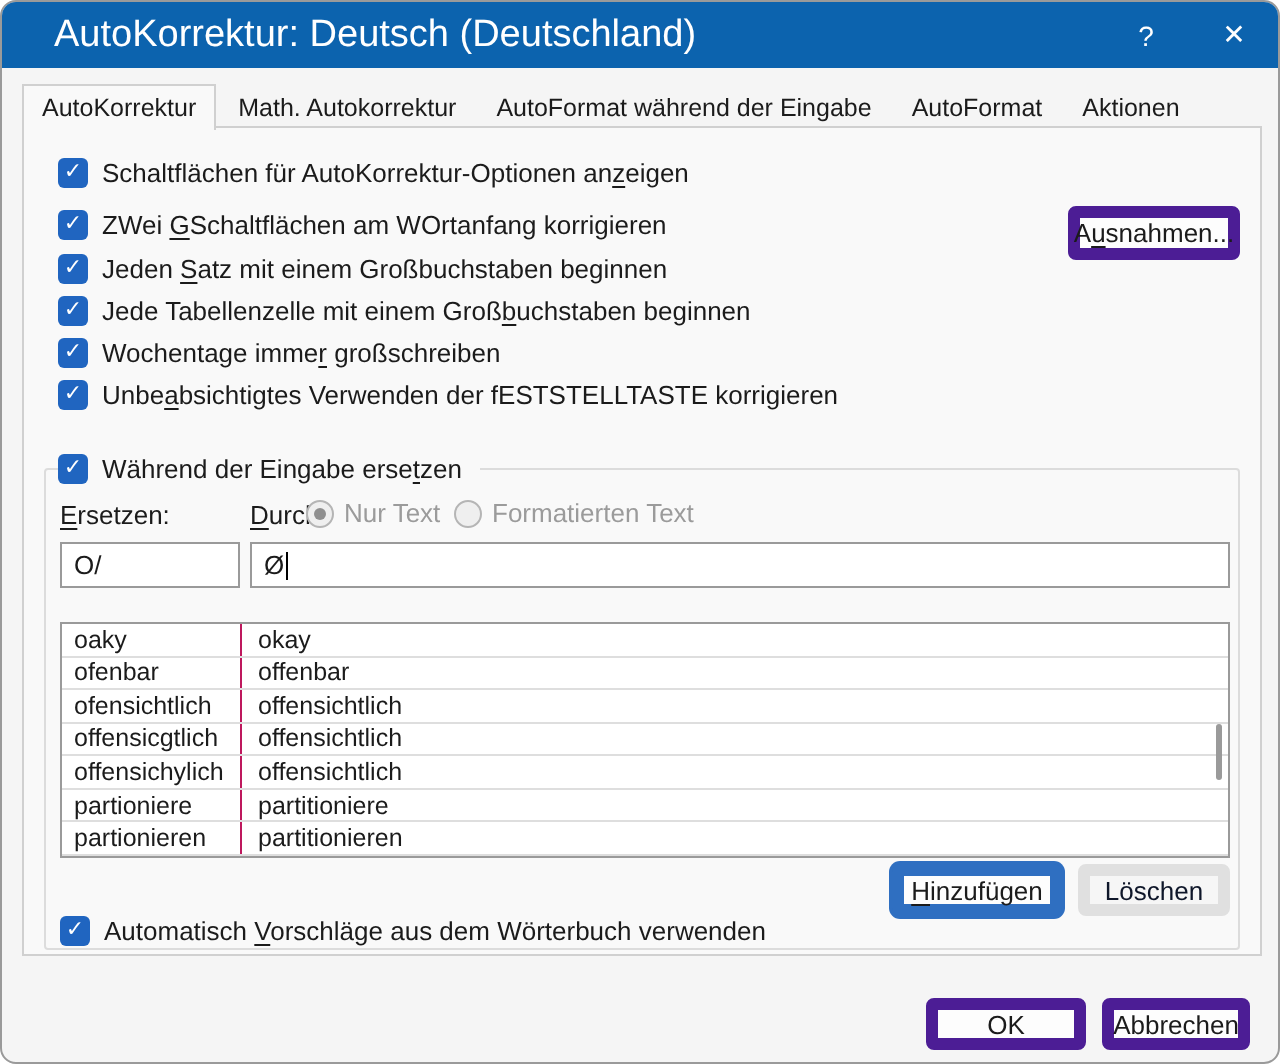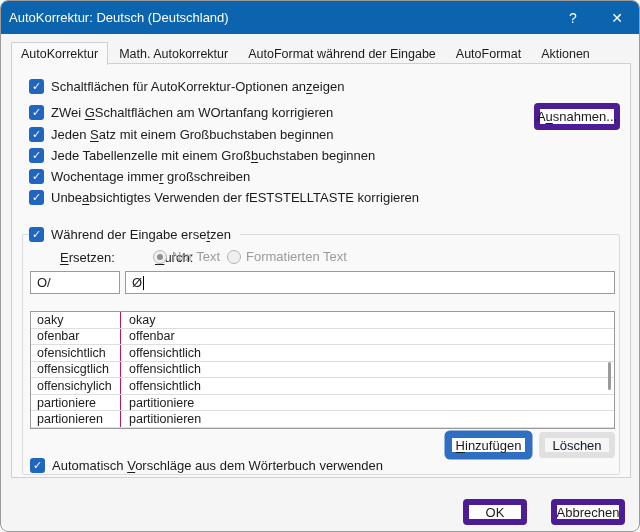--- a/index.html
+++ b/index.html
@@ -18,21 +18,21 @@
     font-size: 13px;
     color: #1b1b1b;
   }
   
   .titlebar {
     position: absolute; top: 0; left: 0; right: 0; height: 33px;
     background: var(--titlebar, #0c63ae);
     display: flex; align-items: center;
     color: #fff;
   }
-  .titlebar .title { margin-left: 8px; font-size: 13px; }
+  .titlebar .title { margin-left: 26px; font-size: 19px; }
   .tb-btn {
     width: 44px; height: 33px; margin-left: auto;
     display: flex; align-items: center; justify-content: center;
     font-size: 14px; cursor: default;
   }
   .tb-btn.close { margin-left: 0; }
   
   .tabstrip {
     position: absolute; top: 41px; left: 10px; height: 22px;
     display: flex; align-items: flex-end; z-index: 3;
@@ -84,21 +84,21 @@
     position: absolute; left: 10px; top: 170px;
     width: 598px; height: 241px;
     border: 1px solid #dcdcdc; border-radius: 2px;
   }
   .legend {
     position: absolute; top: -9px; left: 6px;
     background: #f9f9f9; padding-right: 9px;
     display: flex; align-items: center; gap: 7px; height: 17px;
     white-space: nowrap;
   }
-  .flabel { position: absolute; top: 15px; white-space: nowrap; margin-left: 30px; }
+  .flabel { position: absolute; top: 15px; white-space: nowrap; }
   .radio-row { position: absolute; top: 14px; display: flex; align-items: center; gap: 5px; color: #9b9b9b; white-space: nowrap; }
   .radio {
     width: 14px; height: 14px; border-radius: 50%;
     border: 1px solid #b5b5b5; background: #efefef; flex: none;
     display: flex; align-items: center; justify-content: center;
   }
   .radio.sel::after { content: ""; width: 6px; height: 6px; border-radius: 50%; background: #8f8f8f; }
   .tinput {
     position: absolute; top: 36px; height: 23px;
     background: #fff; border: 1px solid #9a9a9a;
@@ -279,20 +279,20 @@
         <span class="cb">
             <span class="mark">✓</span>
           </span>
         <span><span>Automatisch </span><span class="accel">V</span><span>orschläge aus dem Wörterbuch verwenden</span></span>
       </div>
 
     </div>
 
   </div>
 
-  <div class="btn" style="left:462px; top:498px; width:64px; height:26px;">
+  <div class="btn" style="left:462px; top:498px; width:80px; height:26px;">
     <span>OK</span>
   </div>
   <div class="btn" style="left:550px; top:498px; width:74px; height:26px;">
     <span>Abbrechen</span>
   </div>
 
 </div>
 
 </body></html>

